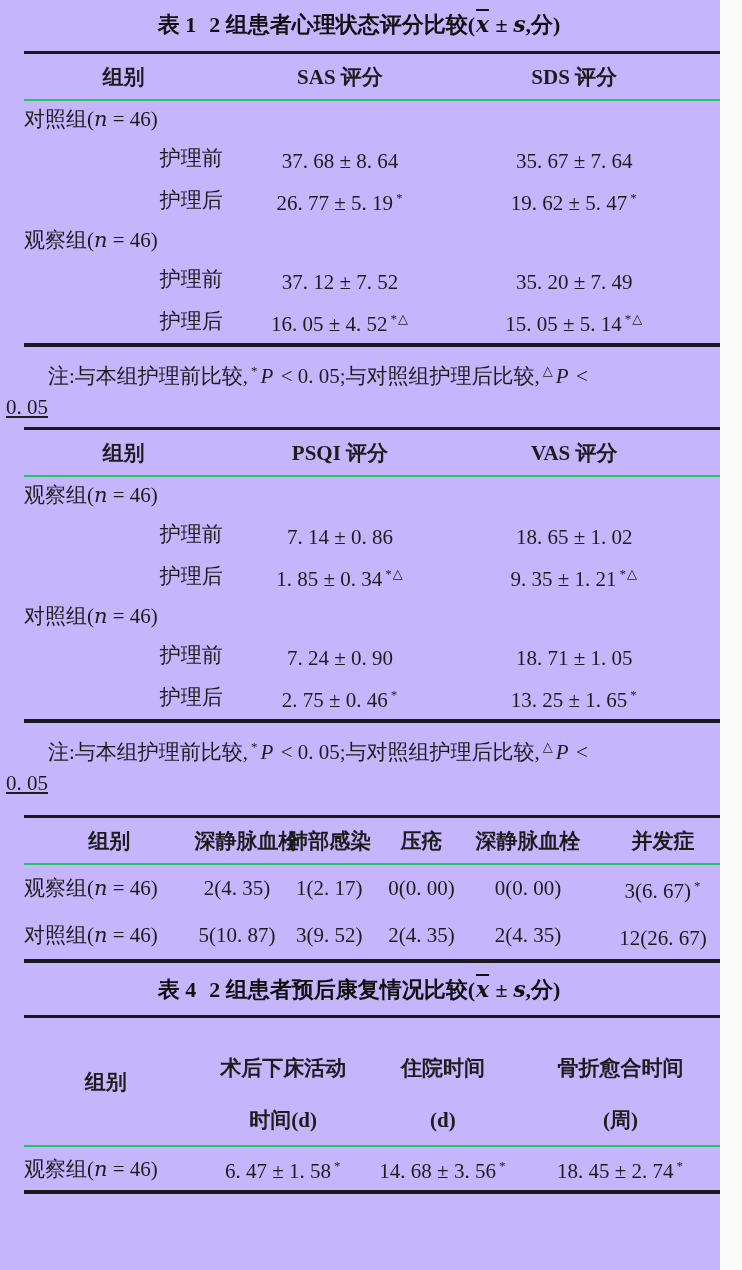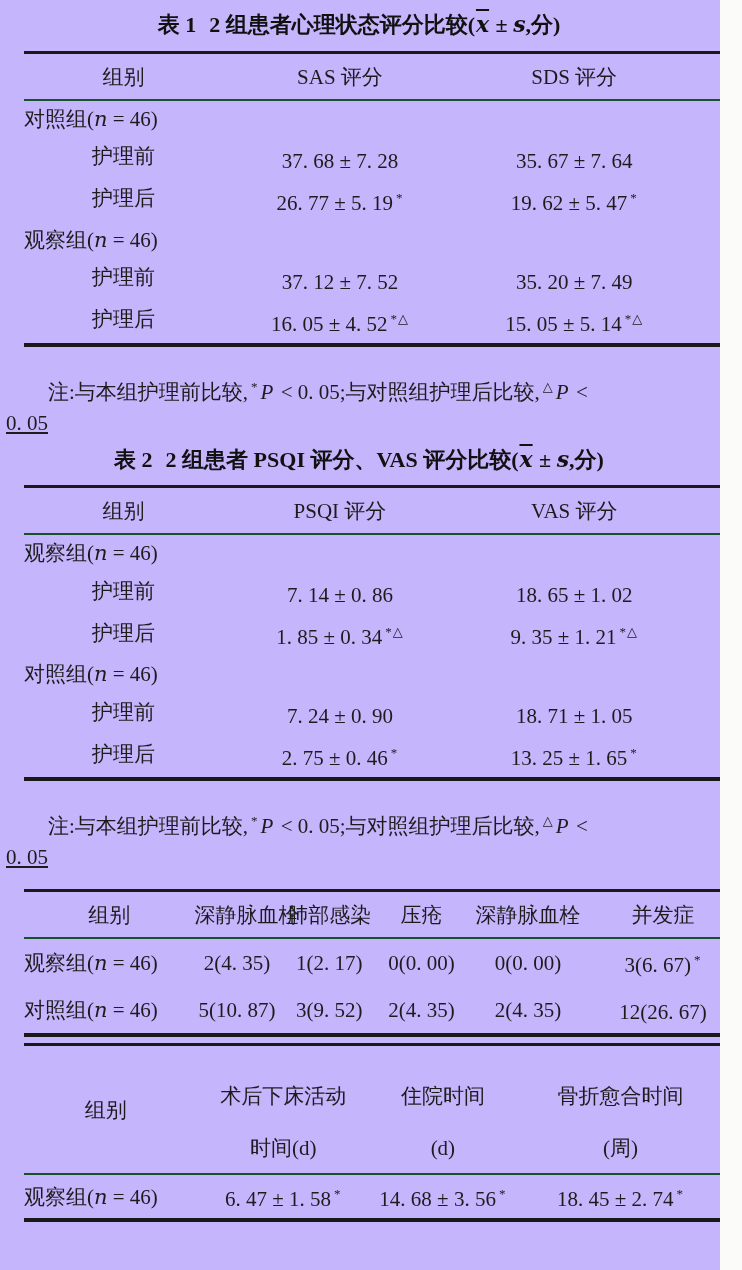--- a/index.html
+++ b/index.html
@@ -17,36 +17,36 @@
   .title .lbl{margin-right:13px;}
   .var{font-style:italic;font-family:"DejaVu Serif","Liberation Serif",serif;}
   .xbar{font-style:italic;text-decoration:overline;padding:0 1px;
         font-family:"DejaVu Serif","Liberation Serif",serif;}
   table.tbl{
     width:710px;margin-left:18px;border-collapse:collapse;table-layout:fixed;
     border-top:3px solid #191919;border-bottom:4px solid #191919;
     font-size:21px;text-align:center;
   }
   .tbl th{
-    font-weight:400;padding:10px 0 9px 0;
-    border-bottom:2px solid #14532d;line-height:26px;white-space:nowrap;
+    font-weight:700;padding:10px 0 9px 0;
+    border-bottom:2px solid #22c55e;line-height:26px;white-space:nowrap;
   }
   .tbl td{padding:5px 0 6px 0;line-height:26px;}
   .t3 td{padding:8px 0;}
   .t4 td{padding:6px 0;}
   .t4 th{padding:12px 0 11px 0;}
   .hl{display:block;line-height:28px;margin-top:24px;}
   .g{text-align:left;padding-left:20px;white-space:nowrap;}
-  .s{text-align:center;padding-left:42px;white-space:nowrap;font-family:Liberation Mono, monospace;}
+  .s{text-align:right;padding-left:42px;white-space:nowrap;}
   .g0{text-align:left;padding-left:2px;white-space:nowrap;}
   .v{white-space:nowrap;}
   sup{font-size:13px;vertical-align:super;letter-spacing:1px;}
   sup:not(:empty){margin-left:3px;}
   .note{
-    margin:24px 0 4px 0;text-indent:2em;line-height:31px;
+    margin:8px 0 4px 0;text-indent:2em;line-height:31px;
     font-size:21px;color:#1c1c1c;
   }
   .note i{font-style:italic;padding:0 2px;}
   .note .wrap2{display:inline;text-decoration:underline;}
   .sp12{height:12px;}
   .sp6{height:6px;}
 </style>
 </head>
 <body>
 
@@ -71,21 +71,21 @@
     </thead>
     <tbody>
       <tr>
         <td class="g"><span>对照组(</span><i class="var">n</i><span> = 46)</span></td>
         <td></td>
           <td></td>
           <td></td>
       </tr>
       <tr>
         <td class="s">护理前</td>
-        <td class="v"><span>37. 68 ± 7. 28</span><sup></sup></td>
+        <td class="v"><span>37. 68 ± 8. 64</span><sup></sup></td>
         <td class="v"><span>35. 67 ± 7. 64</span><sup></sup></td>
         <td></td>
       </tr>
       <tr>
         <td class="s">护理后</td>
         <td class="v"><span>26. 77 ± 5. 19</span><sup>*</sup></td>
         <td class="v"><span>19. 62 ± 5. 47</span><sup>*</sup></td>
         <td></td>
       </tr>
       <tr>
@@ -104,21 +104,20 @@
         <td class="s">护理后</td>
         <td class="v"><span>16. 05 ± 4. 52</span><sup>*△</sup></td>
         <td class="v"><span>15. 05 ± 5. 14</span><sup>*△</sup></td>
         <td></td>
       </tr>
     </tbody>
   </table>
 
   <p class="note"><span>注:与本组护理前比较,</span><sup>*</sup><i>P</i><span> &lt; 0. 05;与对照组护理后比较,</span><sup>△</sup><i>P</i><span> &lt;</span><br><span class="wrap2">0. 05</span></p>
 
-  <h2 class="title"><span class="lbl">表 2</span><span>2 组患者 PSQI 评分、VAS 评分比较(</span><span class="xbar">x</span><span> ± </span><span class="var">s</span><span>,分)</span></h2>
 
   <table class="tbl">
     <colgroup>
         <col style="width:28%">
         <col style="width:33%">
         <col style="width:33%">
         <col style="width:6%">
       </colgroup>
     <thead>
       <tr>
@@ -208,20 +207,21 @@
         <td class="v">2(4. 35)</td>
         <td class="v">2(4. 35)</td>
         <td class="v"><span>12(26. 67)</span><sup></sup></td>
       </tr>
     </tbody>
   </table>
 
 
   <div class="sp6"></div>
 
+  <h2 class="title"><span class="lbl">表 4</span><span>2 组患者预后康复情况比较(</span><span class="xbar">x</span><span> ± </span><span class="var">s</span><span>,分)</span></h2>
 
   <table class="tbl t4">
     <colgroup>
         <col style="width:23%">
         <col style="width:27%">
         <col style="width:18%">
         <col style="width:32%">
       </colgroup>
     <thead>
       <tr>

